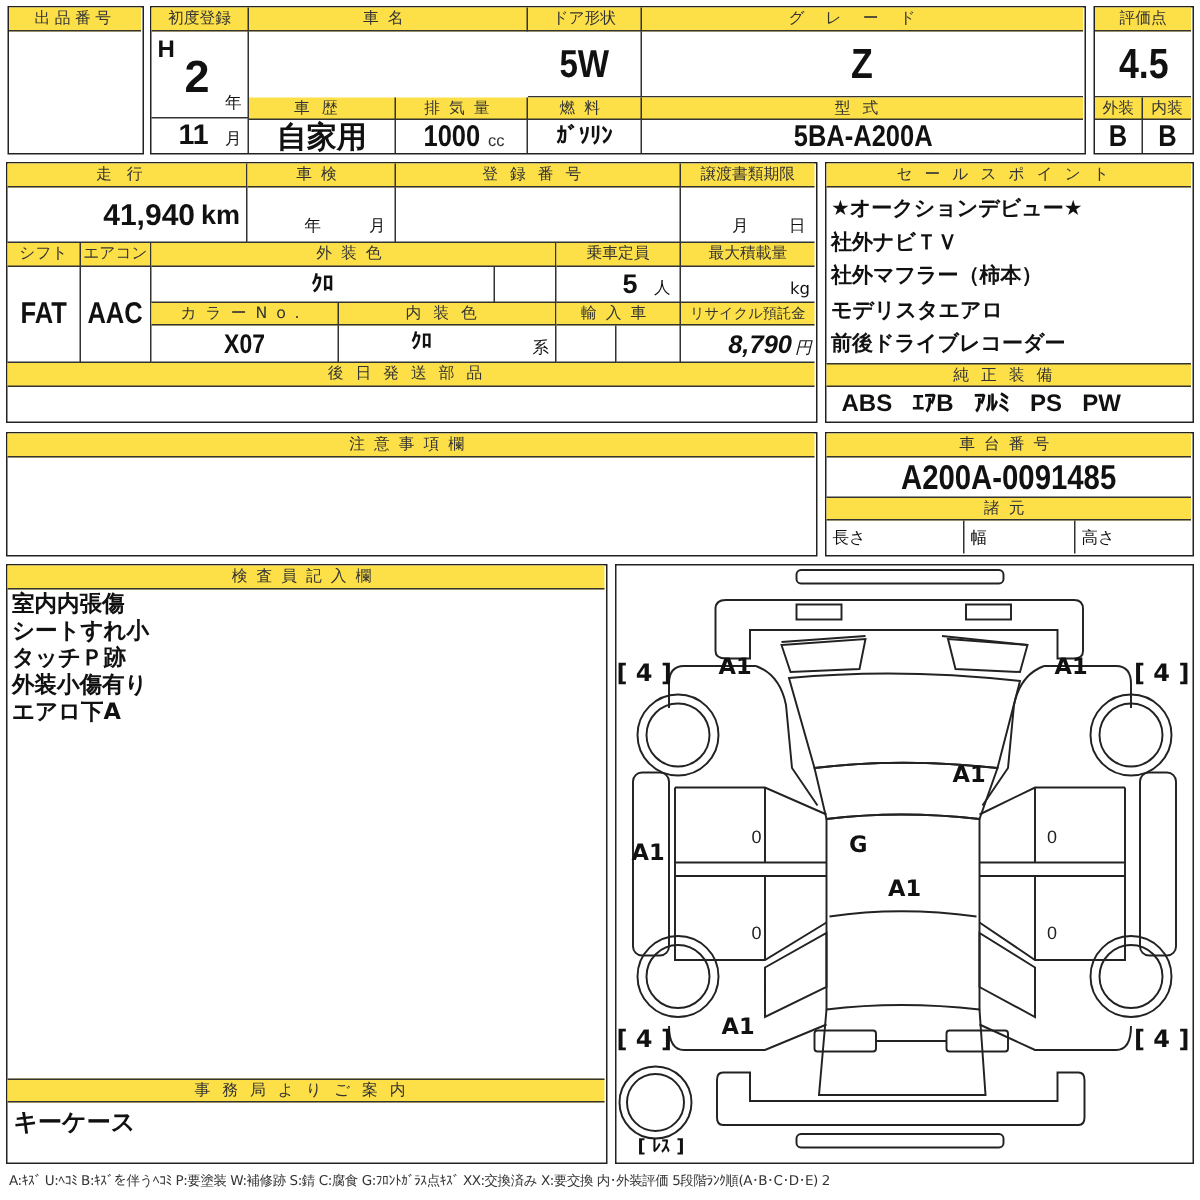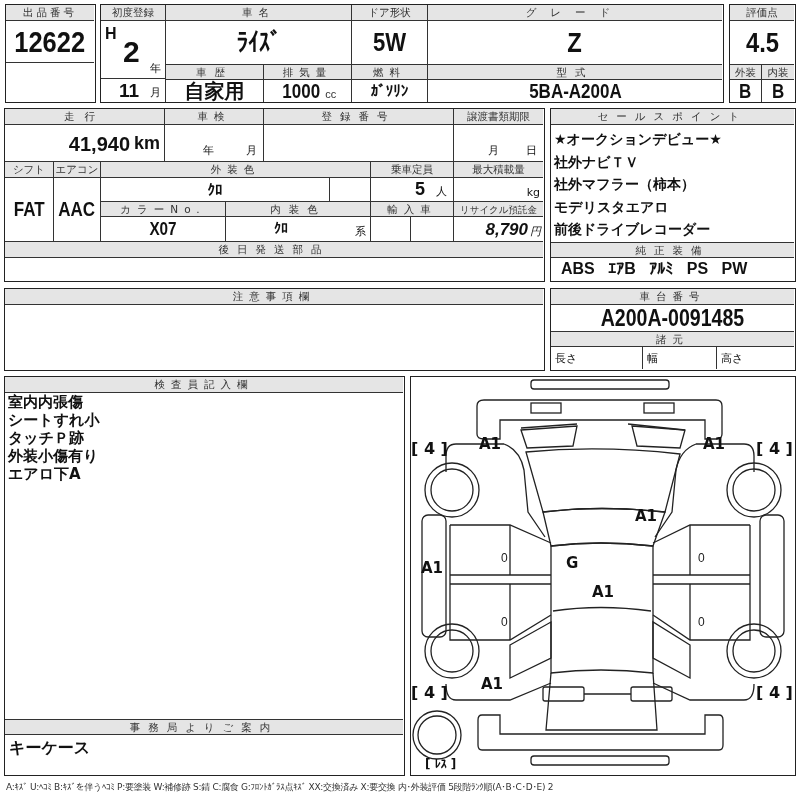--- a/index.html
+++ b/index.html
@@ -1,60 +1,54 @@
 <!DOCTYPE html>
 <html><head>
 <meta charset="utf-8">
 <style>
   * { box-sizing: border-box; margin: 0; padding: 0; }
   html, body { width: 800px; height: 800px; background: #ffffff; overflow: hidden; }
   body { position: relative; font-family: "DejaVu Sans", sans-serif; color: #111; }
   .box { position: absolute; border: 1.5px solid #222; background: #fff; }
   .cell { position: absolute; border-right: 1px solid #333; border-bottom: 1px solid #333; overflow: hidden; }
-  .hdr { background: #e5e5e5; font-size: 10.5px; color: #333; text-align: center; letter-spacing: 3px; line-height: 15px; }
+  .hdr { background: #fde047; font-size: 10.5px; color: #333; text-align: center; letter-spacing: 3px; line-height: 15px; }
   .val { display: flex; align-items: center; justify-content: center; font-family: "Liberation Sans", sans-serif; font-weight: bold; }
   .big { font-size: 28px; transform: scaleX(0.85); }
   .mid { font-size: 20px; transform: scaleX(0.85); }
   .small-unit { font-size: 11px; font-weight: normal; color: #333; }
   .nr { border-right: none; }
   .nb { border-bottom: none; }
   .txtlist { font-family: "DejaVu Sans", sans-serif; font-weight: bold; font-size: 14px; line-height: 22px; padding-left: 3px; }
   .legend { position: absolute; left: 6px; top: 781px; font-size: 9px; color: #333; white-space: nowrap; letter-spacing: -0.3px; }
   .mark { position: absolute; font-family: "DejaVu Sans", sans-serif; font-weight: bold; font-size: 15px; color: #111; margin-top: 36px; }
   .bracket { position: absolute; font-family: "DejaVu Sans", sans-serif; font-weight: bold; font-size: 16px; color: #111; white-space: pre; }
   .zero { position: absolute; font-size: 12px; color: #222; font-family: "Liberation Sans", sans-serif; }
 </style>
 </head>
 <body>
 
 <div class="box" style="left:5px;top:4px;width:91px;height:99px;">
   <div class="cell hdr nr" style="left:0;top:0;width:88px;height:16px;">出品番号</div>
-  <div class="cell val nr" style="left:0;top:16px;width:88px;height:42px;">
-      <span class="big" style="font-size:30px;">12622</span>
-    </div>
   <div class="cell nr nb" style="left:0;top:58px;width:88px;height:38px;"></div>
 </div>
 
 <div class="box" style="left:100px;top:4px;width:624px;height:99px;">
 
   <div class="cell hdr" style="left:0;top:0;width:65px;height:16px;letter-spacing:0;">初度登録</div>
   <div class="cell" style="left:0;top:16px;width:65px;height:58px;">
     <span style="position:absolute;left:4px;top:4px;font-weight:bold;font-size:16px;font-family:'Liberation Sans',sans-serif;">H</span>
     <span style="position:absolute;left:22px;top:14px;font-weight:bold;font-size:30px;font-family:'Liberation Sans',sans-serif;">2</span>
     <span style="position:absolute;right:4px;bottom:2px;font-size:11px;">年</span>
   </div>
   <div class="cell nb" style="left:0;top:74px;width:65px;height:23px;">
     <span style="position:absolute;left:18px;top:1px;font-weight:bold;font-size:19px;font-family:'Liberation Sans',sans-serif;">11</span>
     <span style="position:absolute;right:4px;bottom:2px;font-size:11px;">月</span>
   </div>
 
   <div class="cell hdr" style="left:65px;top:0;width:186px;height:16px;letter-spacing:6px;">車名</div>
-  <div class="cell val" style="left:65px;top:16px;width:186px;height:44px;">
-      <span class="big" style="font-size:26px;">ﾗｲｽﾞ</span>
-    </div>
 
   <div class="cell hdr" style="left:251px;top:0;width:76px;height:16px;letter-spacing:0;">ドア形状</div>
   <div class="cell val" style="left:251px;top:16px;width:76px;height:44px;">
       <span class="big" style="font-size:26px;">5W</span>
     </div>
 
   <div class="cell hdr nr" style="left:327px;top:0;width:294px;height:16px;letter-spacing:14px;">グレード</div>
   <div class="cell val nr" style="left:327px;top:16px;width:294px;height:44px;">
       <span class="big" style="font-size:28px;">Z</span>
     </div>

